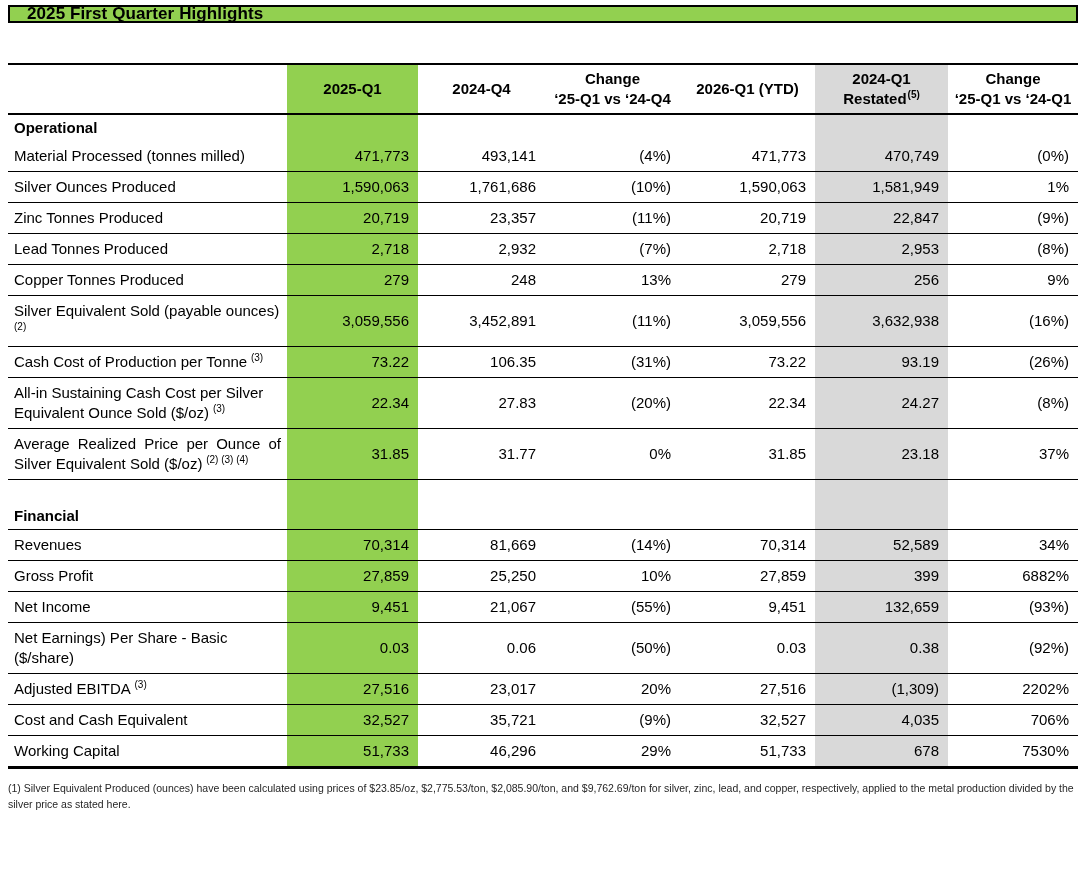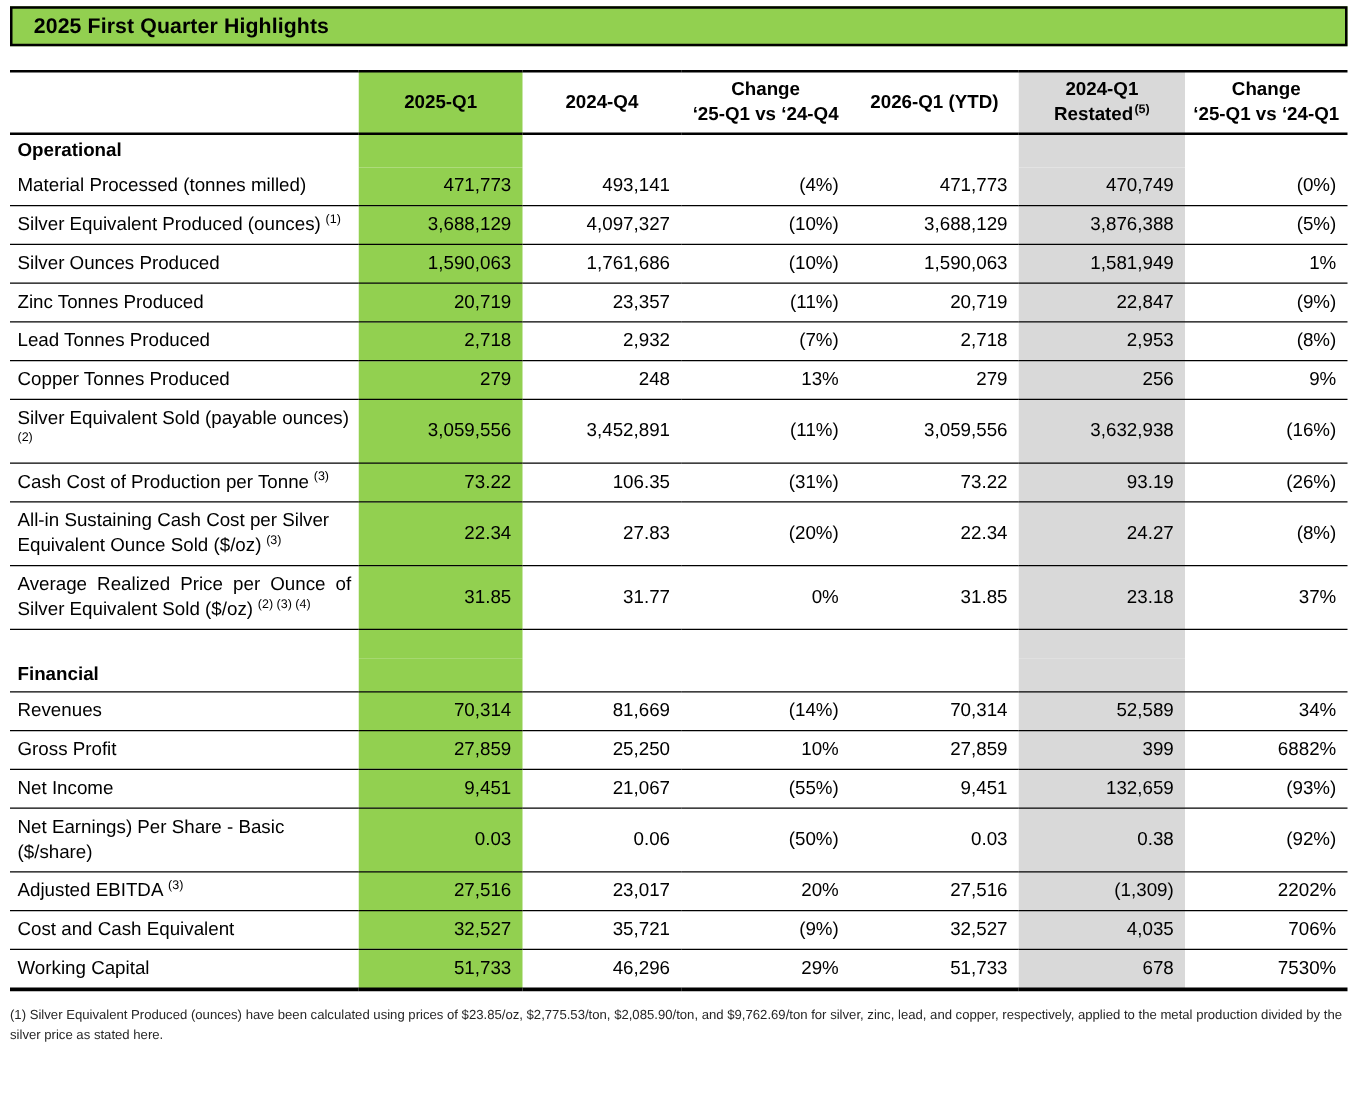--- a/index.html
+++ b/index.html
@@ -9,32 +9,32 @@
     background: #ffffff;
     font-family: "Liberation Sans", sans-serif;
     color: #000;
     overflow: hidden;
   }
   .page { padding: 5px 8px 0 8px; }
 
   .title-bar {
     background: #92D050;
     border: 2px solid #000;
-    height: 32px;
+    height: 18px;
     display: flex;
     align-items: center;
     padding-left: 17px;
     font-size: 17px;
     font-weight: bold;
     letter-spacing: 0.1px;
   }
 
   table.highlights {
     width: 1070px;
-    margin-top: 19px;
+    margin-top: 40px;
     border-collapse: collapse;
     table-layout: fixed;
     border-top: 2px solid #000;
     border-bottom: 3px solid #000;
   }
   col.c-label  { width: 279px; }
   col.c-q1     { width: 131px; }
   col.c-q4     { width: 127px; }
   col.c-chg1   { width: 135px; }
   col.c-ytd    { width: 135px; }
@@ -143,29 +143,20 @@
         <tr class="row-data">
           <td class="label-cell">Material Processed (tonnes milled)</td>
           <td class="value-cell hl-green">471,773</td>
           <td class="value-cell">493,141</td>
           <td class="value-cell">(4%)</td>
           <td class="value-cell">471,773</td>
           <td class="value-cell hl-gray">470,749</td>
           <td class="value-cell">(0%)</td>
         </tr>
         <tr class="row-data">
-          <td class="label-cell">Silver Equivalent Produced (ounces)<sup> (1)</sup></td>
-          <td class="value-cell hl-green">3,688,129</td>
-          <td class="value-cell">4,097,327</td>
-          <td class="value-cell">(10%)</td>
-          <td class="value-cell">3,688,129</td>
-          <td class="value-cell hl-gray">3,876,388</td>
-          <td class="value-cell">(5%)</td>
-        </tr>
-        <tr class="row-data">
           <td class="label-cell">Silver Ounces Produced</td>
           <td class="value-cell hl-green">1,590,063</td>
           <td class="value-cell">1,761,686</td>
           <td class="value-cell">(10%)</td>
           <td class="value-cell">1,590,063</td>
           <td class="value-cell hl-gray">1,581,949</td>
           <td class="value-cell">1%</td>
         </tr>
         <tr class="row-data">
           <td class="label-cell">Zinc Tonnes Produced</td>

